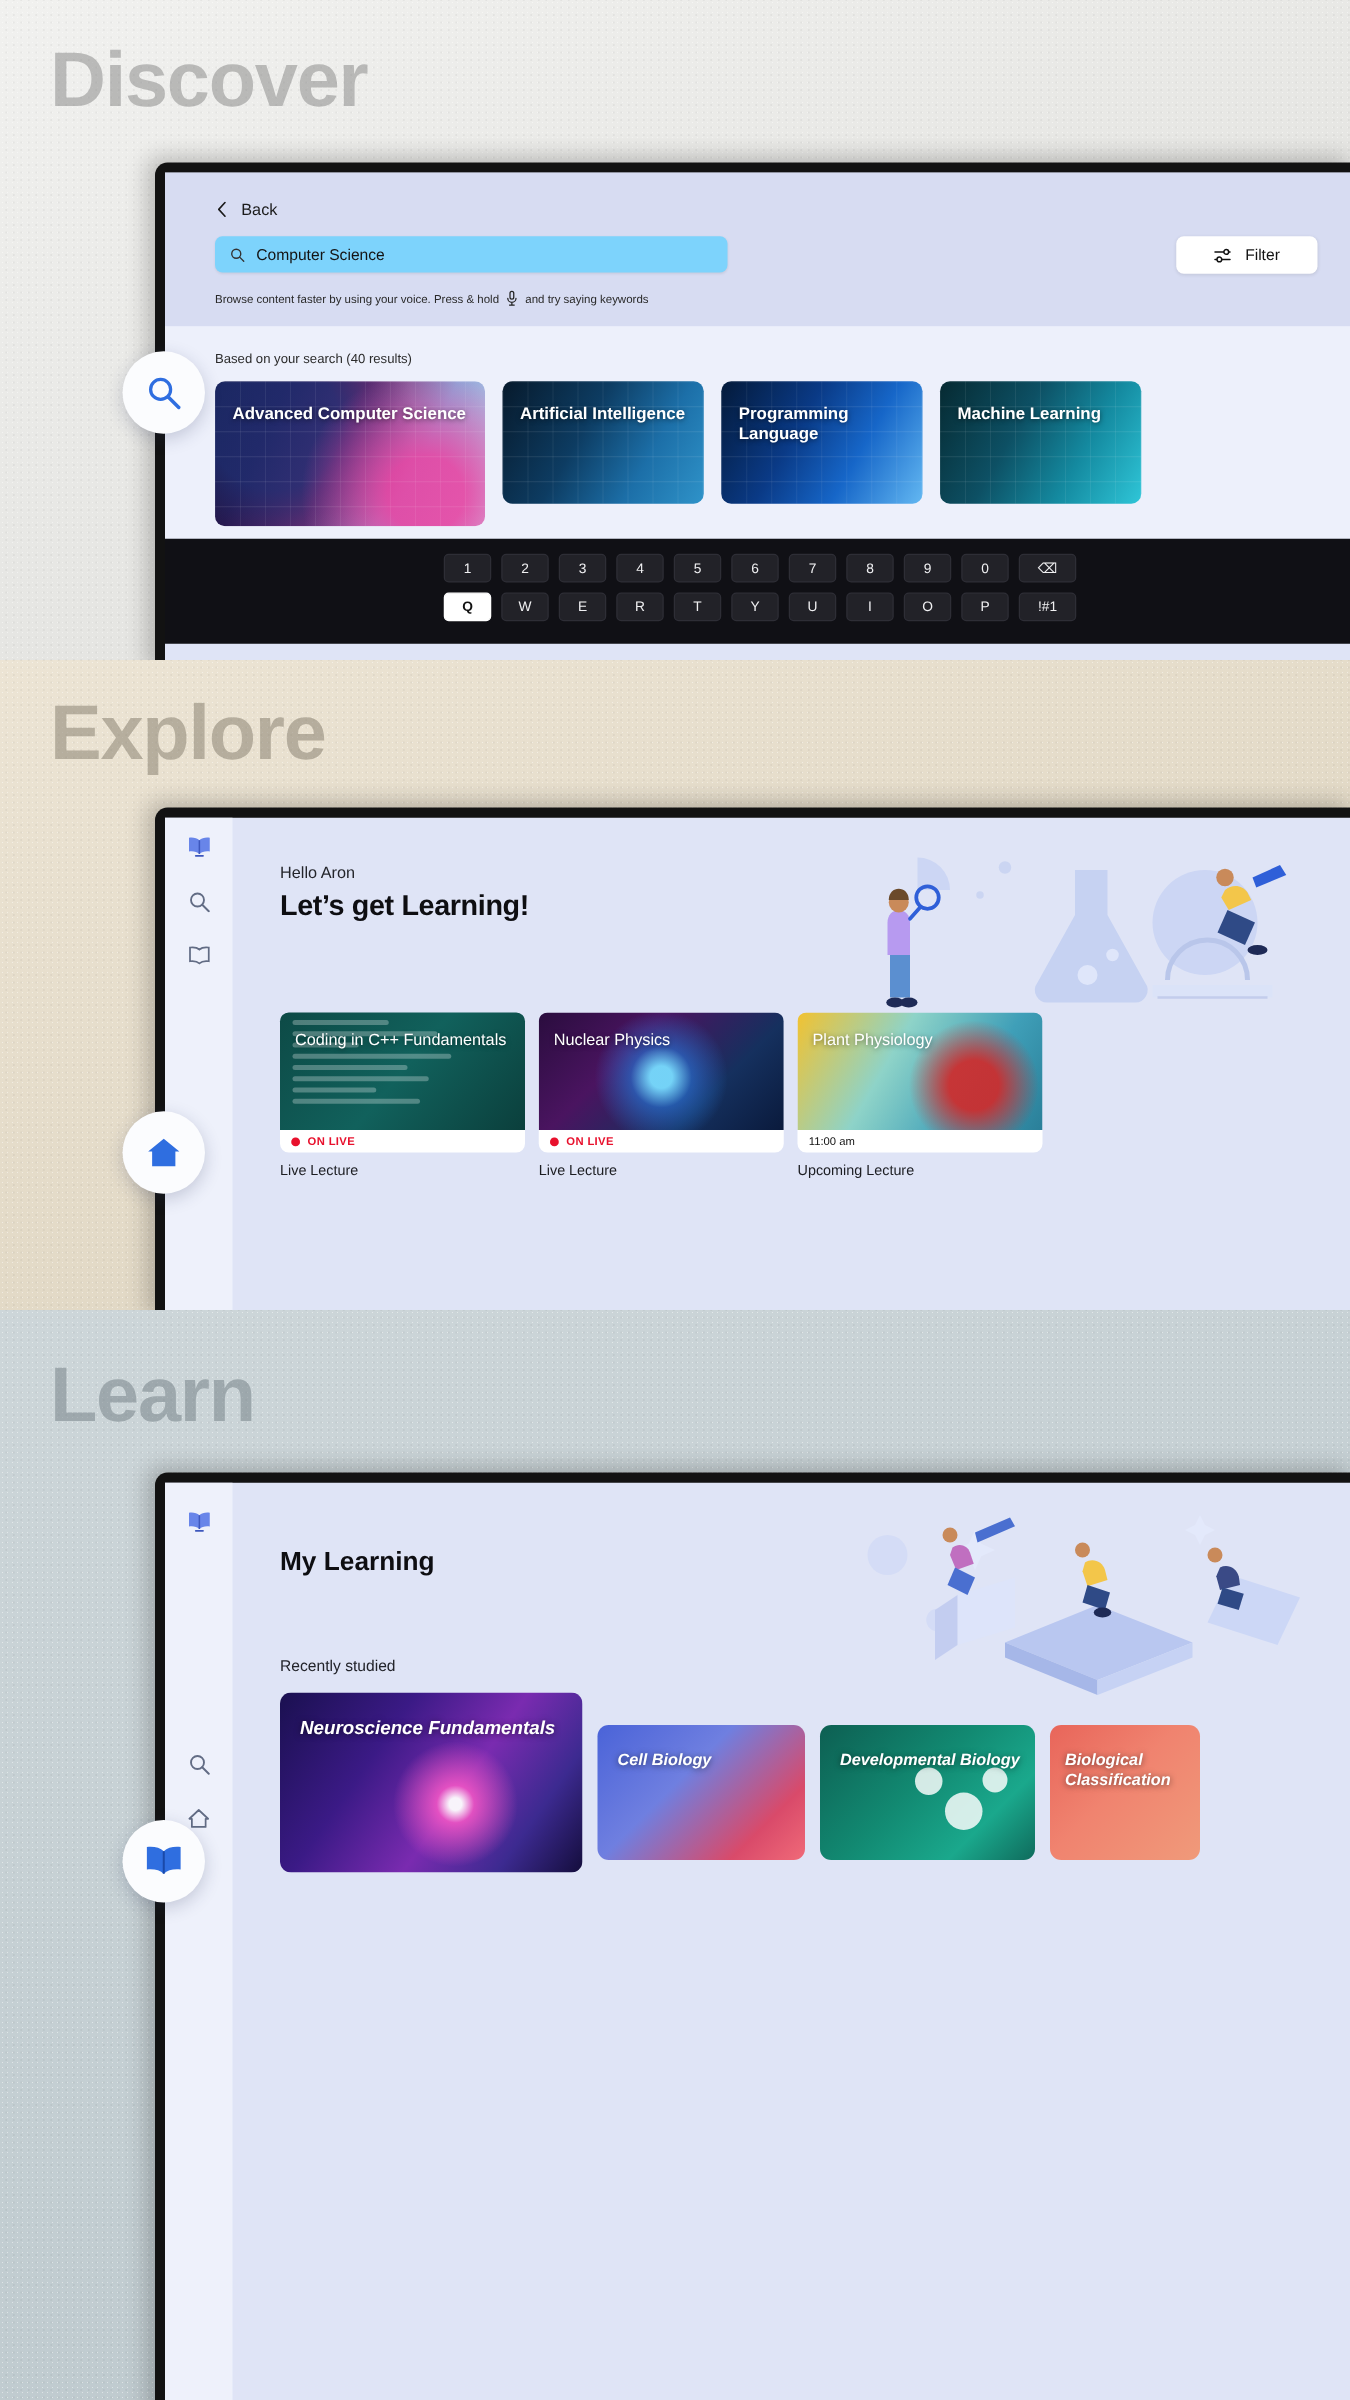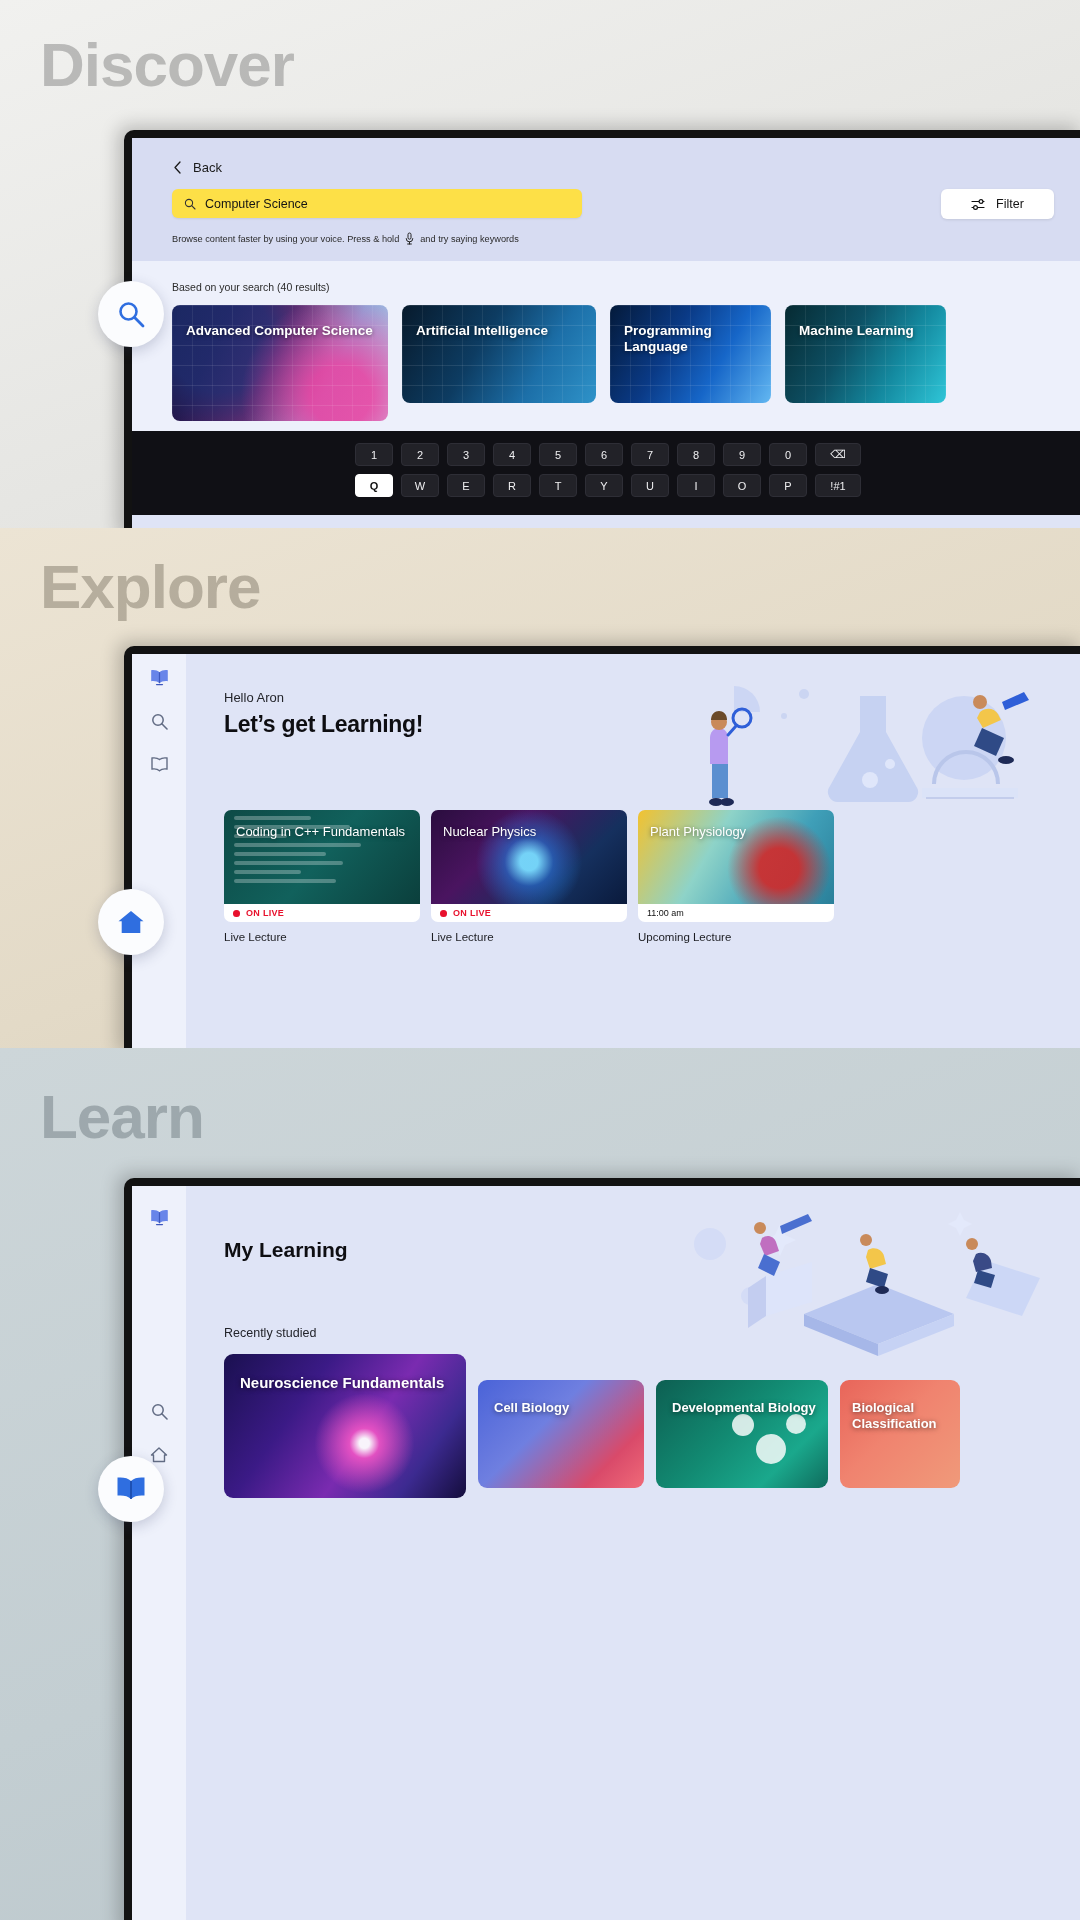--- a/index.html
+++ b/index.html
@@ -75,21 +75,21 @@
   #fab-discover { left: 98px; top: 281px; }
   #fab-explore  { left: 98px; top: 361px; }
   #fab-learn    { left: 98px; top: 408px; }
 
   
   .search-head { background:#d7dcf2; padding: 22px 30px 16px 40px; }
   .back-row { display:flex; align-items:center; gap:10px; color:#1b1b1b; font-size:13px; }
   .chev { font-size: 15px; line-height: 1; }
   .search-area { display:flex; align-items:flex-start; gap:16px; margin-top:14px; }
   .search-box {
-    flex: 0 0 auto; width: 410px; height: 29px; background:#fde047;
+    flex: 0 0 auto; width: 410px; height: 29px; background:#7dd3fc;
     border-radius: 6px; display:flex; align-items:center; gap:9px;
     padding: 0 12px; font-size: 12.5px; color:#141414;
     box-shadow: 0 1px 2px rgba(0,0,0,.08);
   }
   .filter-btn {
     margin-left:auto; width: 113px; height: 30px; background:#fff;
     border-radius: 6px; display:flex; align-items:center; justify-content:center;
     gap: 10px; font-size: 12.5px; color:#141414; box-shadow: 0 1px 3px rgba(0,0,0,.10);
   }
   .voice-hint { margin-top: 13px; font-size: 9.2px; color:#2a2a2a; display:flex; align-items:center; gap:6px; }
@@ -101,21 +101,21 @@
   .rcard .rtitle {
     position:absolute; left:14px; top:18px; right:12px;
     color:#fff; font-weight:bold; font-size:13.5px; line-height:1.18;
     text-shadow: 0 1px 4px rgba(0,0,0,.55);
   }
   #rcard-0 { width: 216px; height: 116px;
     background:
       radial-gradient(circle at 78% 78%, rgba(236,64,160,.85) 0 16%, transparent 52%),
       radial-gradient(circle at 22% 30%, rgba(30,50,120,.75) 0 28%, transparent 60%),
       linear-gradient(115deg,#120a22 0%,#2a1040 22%,#7a2a6e 46%,#8fa6d8 72%,#c9d6ee 100%); }
-  #rcard-1 { width: 194px; height: 98px;
+  #rcard-1 { width: 161px; height: 98px;
     background: linear-gradient(120deg,#071a2c 0%,#0d3c62 40%,#1c6fa8 70%,#2f93c9 100%); }
   #rcard-2 { width: 161px; height: 98px;
     background: linear-gradient(120deg,#062a32 0%,#0d5064 38%,#148aa0 68%,#2fc6d8 100%); }
   #rcard-3 { width: 161px; height: 98px;
     background: linear-gradient(120deg,#041a3a 0%,#0a3a86 38%,#1666c8 66%,#63b8f2 100%); }
   .circuit::after{
     content:""; position:absolute; inset:0; opacity:.5;
     background-image:
       linear-gradient(rgba(255,255,255,.20) 1px, transparent 1px),
       linear-gradient(90deg, rgba(255,255,255,.14) 1px, transparent 1px);
@@ -172,21 +172,21 @@
   #lthumb-0 .cl { height:4px; border-radius:2px; margin-bottom:5px; background:rgba(255,255,255,.28); }
   #lthumb-1 { background:
       radial-gradient(circle at 50% 55%, rgba(120,220,255,.95) 0 8%, rgba(40,120,220,.6) 22%, transparent 48%),
       linear-gradient(135deg,#2a0d3e 0%,#4a1460 35%,#15305e 70%,#0a1a3c 100%); }
   #lthumb-2 { background:
       radial-gradient(circle at 72% 62%, rgba(210,40,40,.9) 0 13%, transparent 34%),
       linear-gradient(120deg,#f2c230 0%,#8ed3c8 38%,#3f9fb8 72%,#2a7f99 100%); padding-left: 12px; }
 
   
   .study-row { display:flex; gap: 12px; align-items:flex-start; }
-  .study { border-radius: 9px; position:relative; overflow:hidden; flex:0 0 auto; }
+  .study { border-radius: 9px; position:relative; overflow:hidden; flex:0 0 auto;font-style:italic; }
   .study .st {
     position:absolute; left:16px; top:20px; right:12px; color:#fff; font-weight:bold;
     font-size:15px; line-height:1.2; text-shadow:0 1px 5px rgba(0,0,0,.55);
   }
   #study-0 { width: 242px; height: 144px;
     background:
       radial-gradient(circle at 58% 62%, rgba(255,255,255,.95) 0 3%, rgba(255,90,200,.8) 9%, transparent 30%),
       linear-gradient(125deg,#1a1050 0%,#3b1a86 32%,#7a2bb0 58%,#3c2a90 80%,#140d3c 100%); }
   #study-1 { width: 166px; height: 108px;
     background: linear-gradient(135deg,#4a63d8 0%,#6f7fe0 40%,#d94a6a 78%,#f06a78 100%); padding-left: 23px; }

